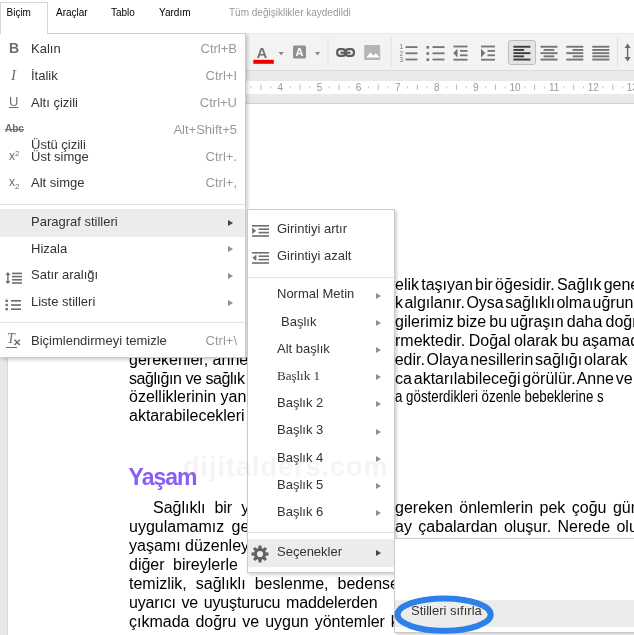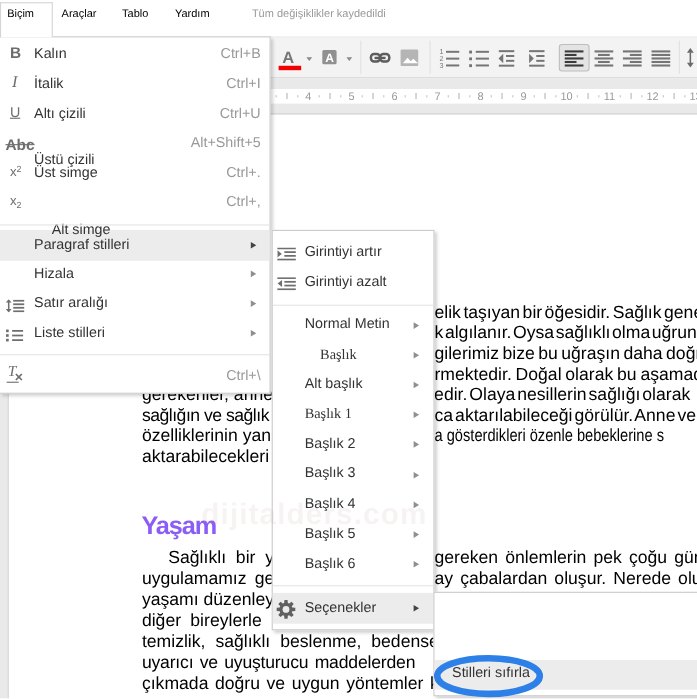--- a/index.html
+++ b/index.html
@@ -219,38 +219,39 @@
   <div class="mrow" style="left:31px; top:7.3px;">Kalın</div>         
     <div class="sc" style="right:8px; top:7.3px;">Ctrl+B</div>
   <div class="mrow" style="left:31px; top:34.1px;">İtalik</div>      
     <div class="sc" style="right:8px; top:34.1px;">Ctrl+I</div>
   <div class="mrow" style="left:31px; top:60.9px;">Altı çizili</div> 
     <div class="sc" style="right:8px; top:60.9px;">Ctrl+U</div>
   <div class="mrow" style="left:31px; top:103px;">Üstü çizili</div> 
     <div class="sc" style="right:8px; top:87.7px;">Alt+Shift+5</div>
   <div class="mrow" style="left:31px; top:114.5px;">Üst simge</div>  
     <div class="sc" style="right:8px; top:114.5px;">Ctrl+.</div>
-  <div class="mrow" style="left:47px; top:141.3px;margin-top:26px;">Alt simge</div>    
+  <div class="mrow" style="left:31px; top:141.3px;">Alt simge</div>    
     <div class="sc" style="right:8px; top:141.3px;">Ctrl+,</div>
   <div class="sep" style="top:169.5px;"></div>
   <div class="mrow" style="left:31px; top:179.8px;">Paragraf stilleri</div>
   <div class="arr" style="left:228px; top:185.5px;"></div>
   <div class="mrow" style="left:31px; top:206.6px;">Hizala</div>
   <div class="arr" style="left:228px; top:212.3px; opacity:.6;"></div>
   <div class="mrow" style="left:31px; top:233.4px;">Satır aralığı</div>
   <div class="arr" style="left:228px; top:239.1px; opacity:.6;"></div>
   <div class="mrow" style="left:31px; top:260.2px;">Liste stilleri</div>
   <div class="arr" style="left:228px; top:265.9px; opacity:.6;"></div>
   <div class="sep" style="top:287.5px;"></div>
+  <div class="mrow" style="left:31px; top:298.8px;">Biçimlendirmeyi temizle</div>
   <div class="sc" style="right:8px; top:298.8px;">Ctrl+\</div>
 
   <div class="mic" style="left:9px; top:6.4px; font-size:14px; font-weight:bold;">B</div>
   <div class="mic" style="left:11px; top:32.9px; font-size:15px; font-style:italic; font-family:'Liberation Serif',serif;">I</div>
   <div class="mic" style="left:9px; top:60.4px; font-size:13px; text-decoration:underline;">U</div>
-  <div class="mic" style="left:5px; top:89.4px; font-size:14px; font-weight:bold; text-decoration:line-through;">Abc</div>
+  <div class="mic" style="left:5px; top:89.4px; font-size:10px; font-weight:bold; text-decoration:line-through;">Abc</div>
   <div class="mic" style="left:9px; top:115.4px; font-size:12px;">x<span style="font-size:8px; vertical-align:4px;">2</span></div>
   <div class="mic" style="left:9px; top:141.4px; font-size:12px;">x<span style="font-size:8px; vertical-align:-3px;">2</span></div>
   <svg class="abs" style="left:5px; top:238px;" width="18" height="12" viewBox="0 0 18 12">
     <g fill="#6e6e6e">
       <rect x="2.2" y="1.8" width="1.4" height="8.4"></rect>
       <path d="M2.9 0 l2.6 3 h-5.2 z"></path>
         <path d="M2.9 12 l2.6-3 h-5.2 z"></path>
       <rect x="7" y="0.6" width="10" height="1.6"></rect>
         <rect x="7" y="3.8" width="10" height="1.6"></rect>
       <rect x="7" y="7" width="10" height="1.6"></rect>
@@ -272,21 +273,21 @@
 </div>
 
 <div class="abs" style="left:0; top:2px; width:48px; height:32px; background:#fff; border:1px solid #d5d5d5; border-bottom:none;"></div>
 <div class="mi" style="left:6.5px; z-index:5;">Biçim</div>
 
 <div class="panel" id="p2" style="left:247px; top:209px; width:148px; height:364px;">
   <div class="mrow" style="left:29px; top:10.7px;">Girintiyi artır</div>
   <div class="mrow" style="left:29px; top:37.7px;">Girintiyi azalt</div>
   <div class="sep" style="top:66.5px;"></div>
   <div class="mrow" style="left:29px; top:76.3px;">Normal Metin</div>
-  <div class="mrow" style="left:43px; top:103.5px;font-family:Liberation Serif, serif;">Başlık</div>
+  <div class="mrow" style="left:33px; top:103.5px;">Başlık</div>
   <div class="mrow" style="left:29px; top:130.7px;">Alt başlık</div>
   <div class="mrow" style="left:29px; top:157.9px;font-family:Liberation Serif, serif;">Başlık 1</div>
   <div class="mrow" style="left:29px; top:185.1px;">Başlık 2</div>
   <div class="mrow" style="left:29px; top:212.3px;">Başlık 3</div>
   <div class="mrow" style="left:29px; top:239.5px;">Başlık 4</div>
   <div class="mrow" style="left:29px; top:266.7px;">Başlık 5</div>
   <div class="mrow" style="left:29px; top:293.9px;">Başlık 6</div>
   <div class="sep" style="top:321.5px;"></div>
   <div class="hl" style="top:329px; height:28px;"></div>
   <div class="mrow" style="left:29px; top:333.7px;">Seçenekler</div>

